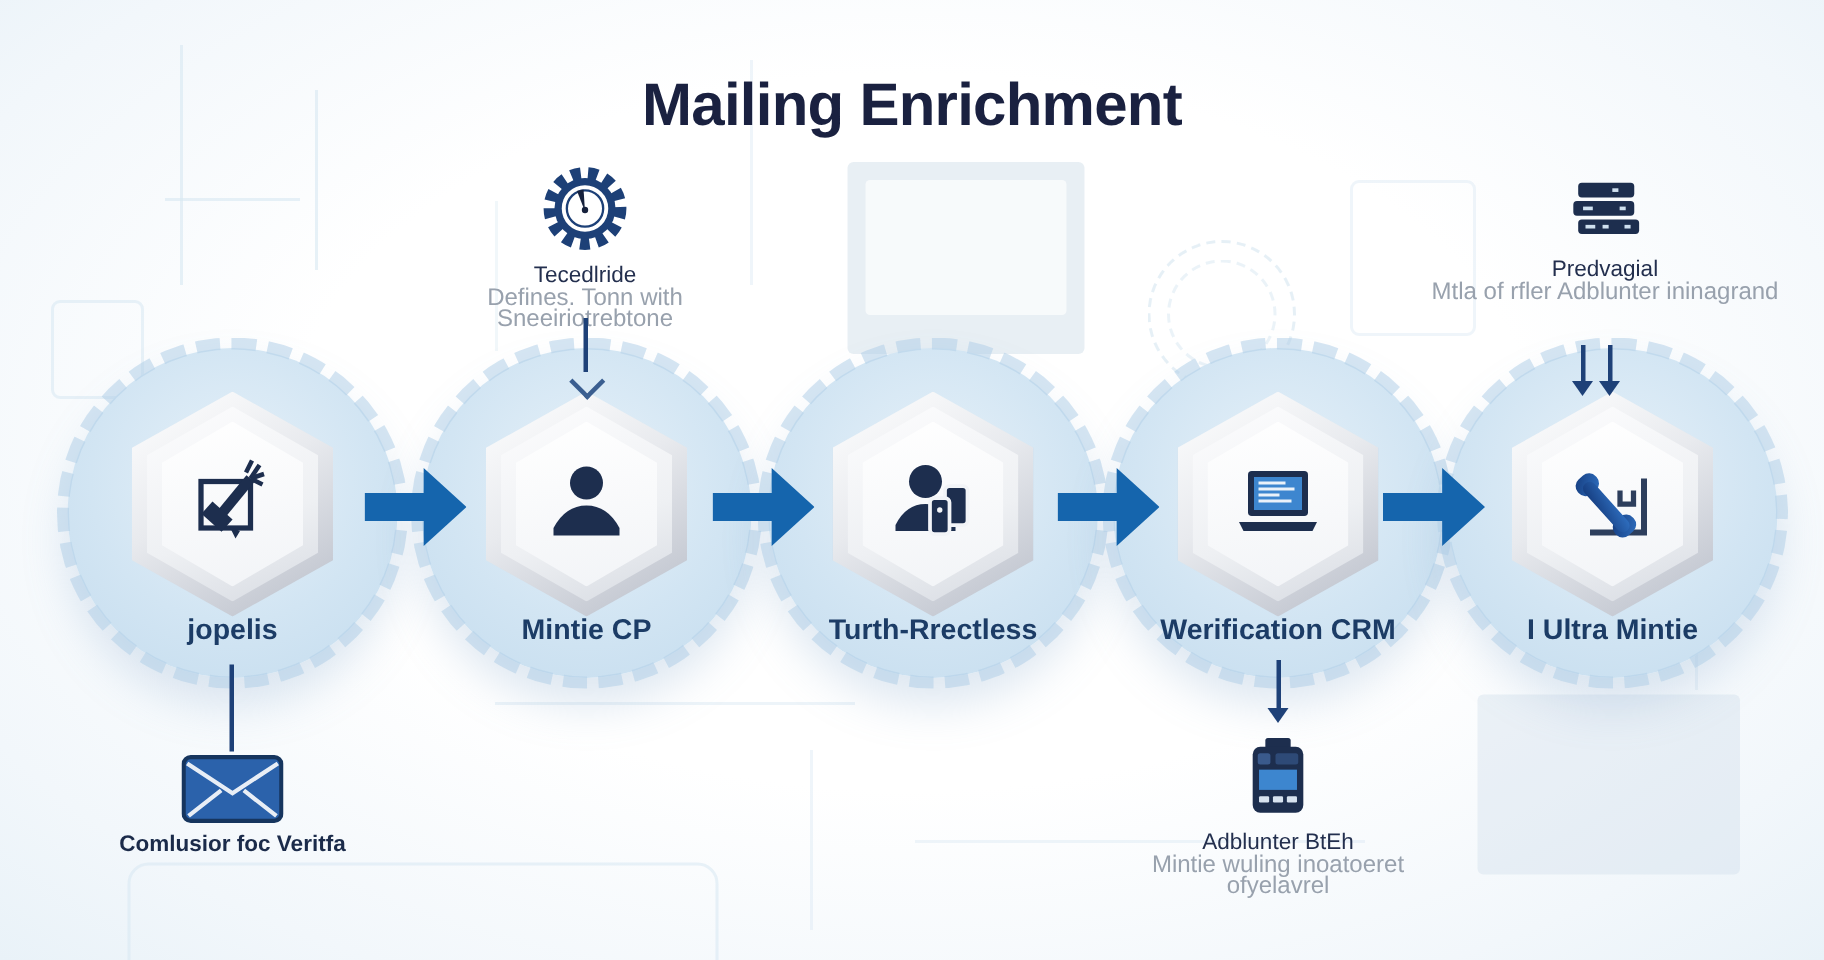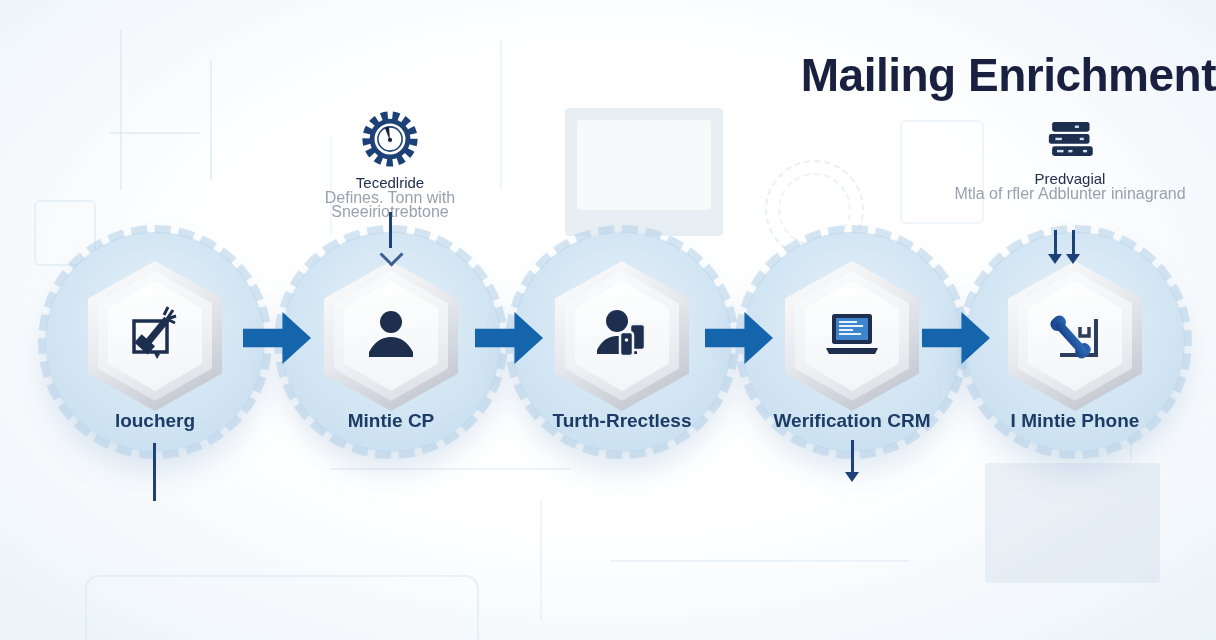--- a/index.html
+++ b/index.html
@@ -9,22 +9,22 @@
     font-family:"Liberation Sans", sans-serif;
   }
   
   .deco{position:absolute;pointer-events:none;}
   .deco-box{border:2px solid #d7e7f2;border-radius:6px;opacity:.55;}
   .deco-fill{background:#ccdbe7;opacity:.45;border-radius:4px;}
   .deco-line{background:#d7e7f2;opacity:.6;}
   .deco-circle{border:2px dashed #cfe2ef;border-radius:50%;opacity:.5;}
   
   .title{
-    position:absolute;top:48px;left:0;width:100%;text-align:right;
-    font-size:46px;font-weight:bold;color:#1a2140;letter-spacing:-0.5px;
+    position:absolute;top:48px;left:0;width:100%;text-align:center;
+    font-size:40px;font-weight:bold;color:#1a2140;letter-spacing:-0.5px;
   }
   
   .step{position:absolute;top:232px;width:220px;height:220px;}
   .circle{
     position:absolute;inset:0;border-radius:50%;
     background:radial-gradient(circle at 50% 40%, #e6f1f9 0%, #d2e5f3 55%, #c4dcee 100%);
     box-shadow:0 18px 30px rgba(120,160,200,.25);
   }
   .gear-ring{
     position:absolute;inset:-7px;border-radius:50%;
@@ -115,21 +115,21 @@
                 <line x1="44" y1="17" x2="53" y2="14"></line>
               <line x1="44" y1="17" x2="52" y2="21"></line>
                 <line x1="41" y1="13" x2="45" y2="5"></line>
             </g>
             <rect x="13" y="37" width="18" height="11" fill="#1d2e4e" transform="rotate(42 22 42)"></rect>
             <path d="M30 49 l7 3 -3 5 z" fill="#1d2e4e"></path>
           </svg>
         </span>
       </div>
     </div>
-    <div class="step-label">loucherg</div>
+    <div class="step-label">jopelis</div>
   </div>
 
   <div class="step" style="left:281px;">
     <div class="circle"></div>
     <div class="gear-ring"></div>
     <div class="hex-outer">
         <div class="hex-mid"></div>
       <div class="hex-inner">
         <span>
           <svg width="64" height="64" viewBox="0 0 64 64">
@@ -204,21 +204,21 @@
             </defs>
             <g transform="rotate(-42 30 36)" fill="url(#pg)">
               <rect x="21" y="10" width="16" height="13" rx="6"></rect>
               <rect x="21" y="47" width="16" height="13" rx="6"></rect>
               <rect x="24" y="15" width="9" height="42" rx="4.5"></rect>
             </g>
           </svg>
         </span>
       </div>
     </div>
-    <div class="step-label">I Mintie Phone</div>
+    <div class="step-label">I Ultra Mintie</div>
   </div>
 
   <div class="flow-arrow" style="left:243px;"></div>
   <div class="flow-arrow" style="left:475px;"></div>
   <div class="flow-arrow" style="left:705px;"></div>
   <div class="flow-arrow" style="left:922px;"></div>
 
   <div class="ann" style="left:280px;top:108px;width:220px;">
     <span>
       <svg width="62" height="62" viewBox="0 0 64 64">
@@ -254,17 +254,45 @@
     </span>
     <div class="ann-title">Predvagial</div>
     <div class="ann-sub">Mtla of rfler Adblunter ininagrand</div>
   </div>
   <div class="v-line" style="left:1054px;top:230px;height:24px;"></div>
   <div class="down-head" style="left:1048px;top:254px;"></div>
   <div class="v-line" style="left:1072px;top:230px;height:24px;"></div>
   <div class="down-head" style="left:1066px;top:254px;"></div>
 
   <div class="v-line" style="left:153px;top:443px;height:58px;"></div>
+  <div class="ann" style="left:45px;top:503px;width:220px;">
+    <span>
+      <svg width="68" height="46" viewBox="0 0 72 48">
+        <rect x="1.5" y="1.5" width="69" height="45" rx="5" fill="#2b62ab" stroke="#16355e" stroke-width="3"></rect>
+        <path d="M4 6 L36 27 L68 6" fill="none" stroke="#e8eef6" stroke-width="3"></path>
+        <path d="M5 43 L28 25 M67 43 L44 25" fill="none" stroke="#e8eef6" stroke-width="3"></path>
+      </svg>
+    </span>
+    <div class="ann-label">Comlusior foc Veritfa</div>
+  </div>
 
   <div class="v-line" style="left:851px;top:440px;height:34px;"></div>
   <div class="down-head" style="left:845px;top:472px;"></div>
+  <div class="ann" style="left:742px;top:490px;width:220px;">
+    <span>
+      <svg width="54" height="58" viewBox="0 0 64 68">
+        <rect x="22" y="2" width="20" height="10" rx="2" fill="#1d2e4e"></rect>
+        <rect x="12" y="9" width="40" height="52" rx="6" fill="#1d2e4e"></rect>
+        <rect x="16" y="14" width="10" height="9" rx="2" fill="#3a5a8c"></rect>
+        <rect x="30" y="14" width="18" height="9" rx="2" fill="#2e4a77"></rect>
+        <rect x="17" y="27" width="30" height="16" fill="#3d86cf"></rect>
+        <g fill="#d7e2ef">
+          <rect x="17" y="48" width="8" height="5" rx="1"></rect>
+          <rect x="28" y="48" width="8" height="5" rx="1"></rect>
+          <rect x="39" y="48" width="8" height="5" rx="1"></rect>
+        </g>
+      </svg>
+    </span>
+    <div class="ann-title">Adblunter BtEh</div>
+    <div class="ann-sub">Mintie wuling inoatoeret ofyelavrel</div>
+  </div>
 
 </div>
 
 </body></html>

